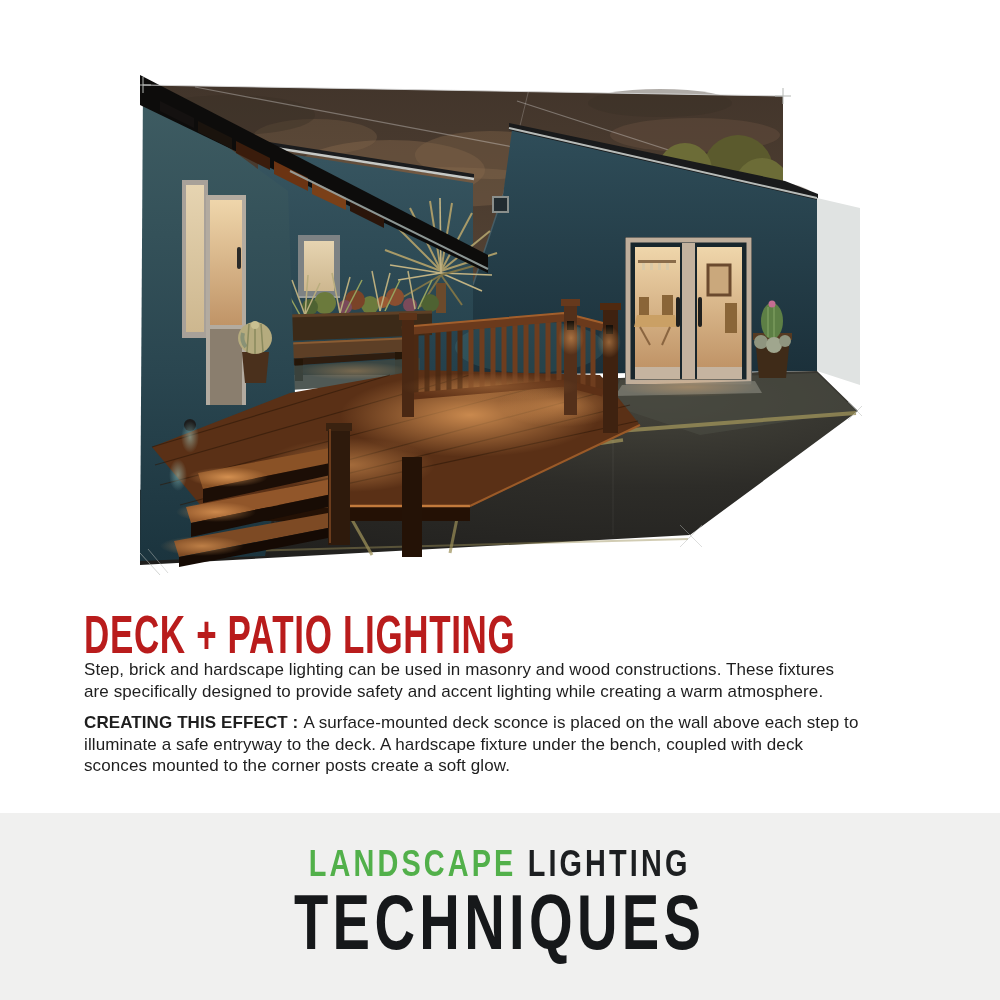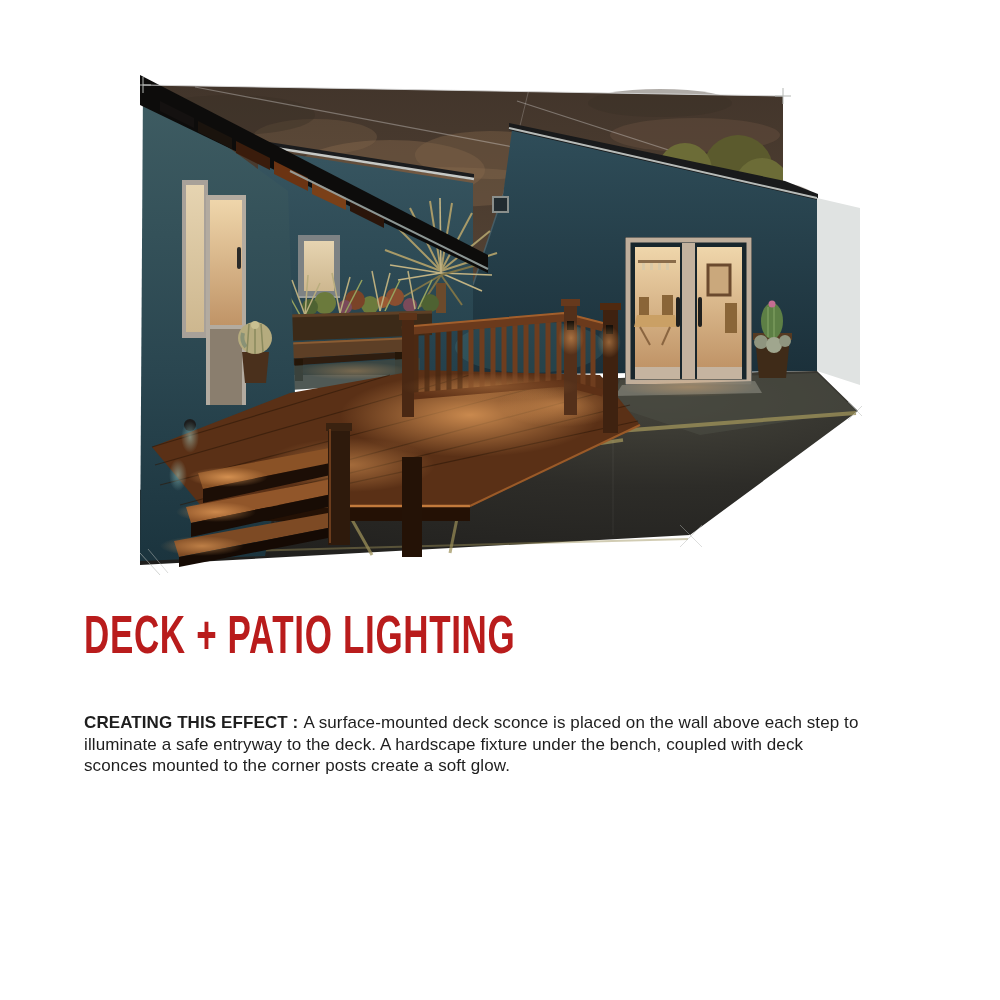--- a/index.html
+++ b/index.html
@@ -369,19 +369,25 @@
       <line x1="540" y1="450" x2="562" y2="472" opacity="0.45"></line>
           <line x1="562" y1="450" x2="540" y2="472" opacity="0.45"></line>
       <line x1="708" y1="327" x2="726" y2="345" opacity="0.5"></line>
           <line x1="726" y1="327" x2="708" y2="345" opacity="0.5"></line>
     </g>
   </svg>
   </div>
 
   <h1 class="heading"><span class="cond">DECK + PATIO LIGHTING</span></h1>
 
+  <p class="body-text p1">Step, brick and hardscape lighting can be used in masonry and wood constructions. These fixtures
+are specifically designed to provide safety and accent lighting while creating a warm atmosphere.</p>
 
   <p class="body-text p2"><span class="effect-label">CREATING THIS EFFECT :</span><span>A surface-mounted deck sconce is placed on the wall above each step to
 illuminate a safe entryway to the deck. A hardscape fixture under the bench, coupled with deck
 sconces mounted to the corner posts create a soft glow.</span></p>
 
+  <div class="footer">
+    <div class="brand-line"><span class="cond"><span class="brand-green">LANDSCAPE</span> <span class="brand-dark">LIGHTING</span></span></div>
+    <div class="footer-title"><span class="cond">TECHNIQUES</span></div>
+  </div>
 
 </div>
 
 </body></html>

